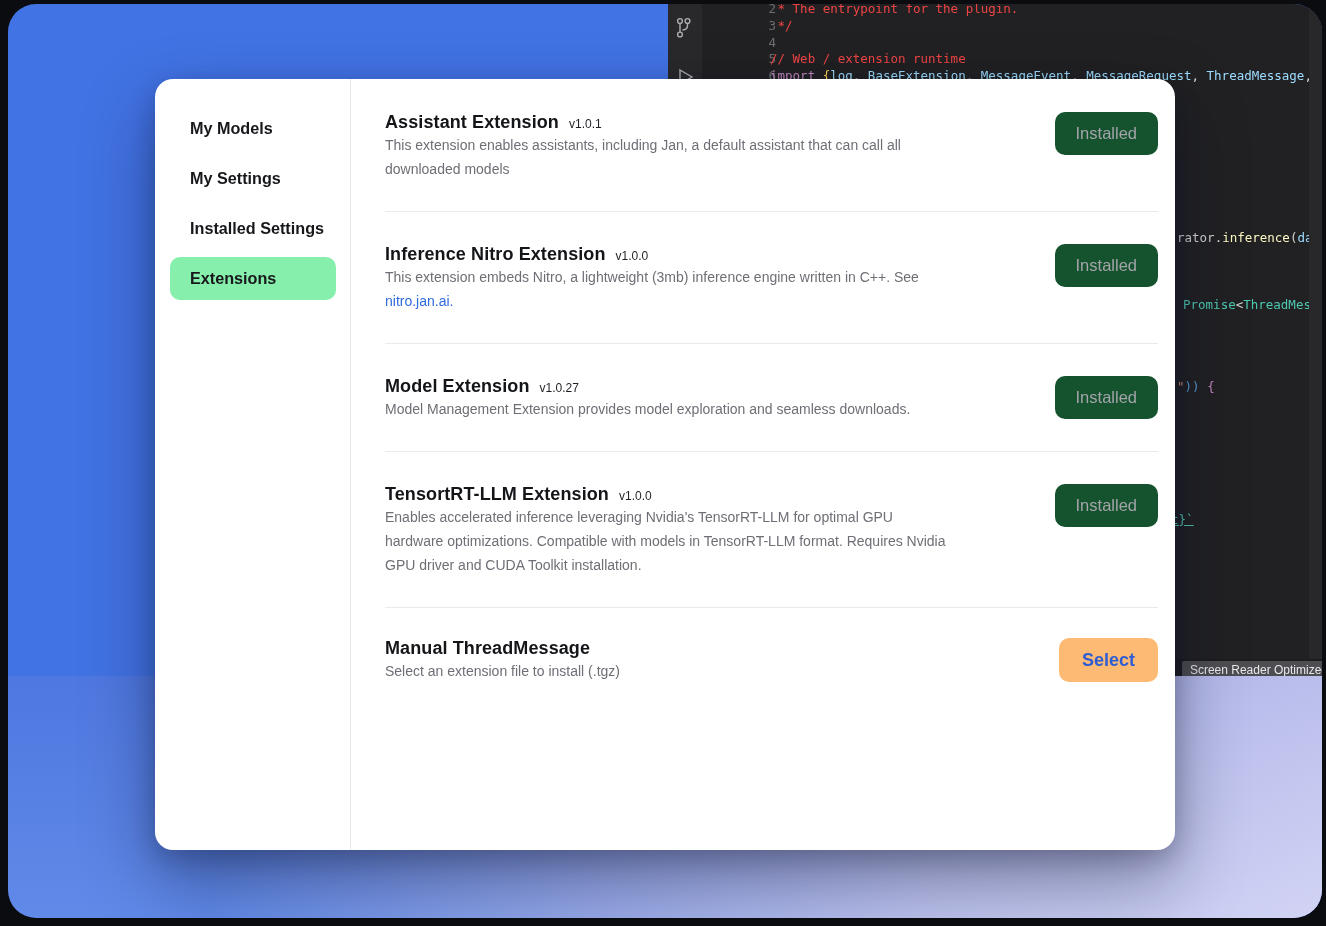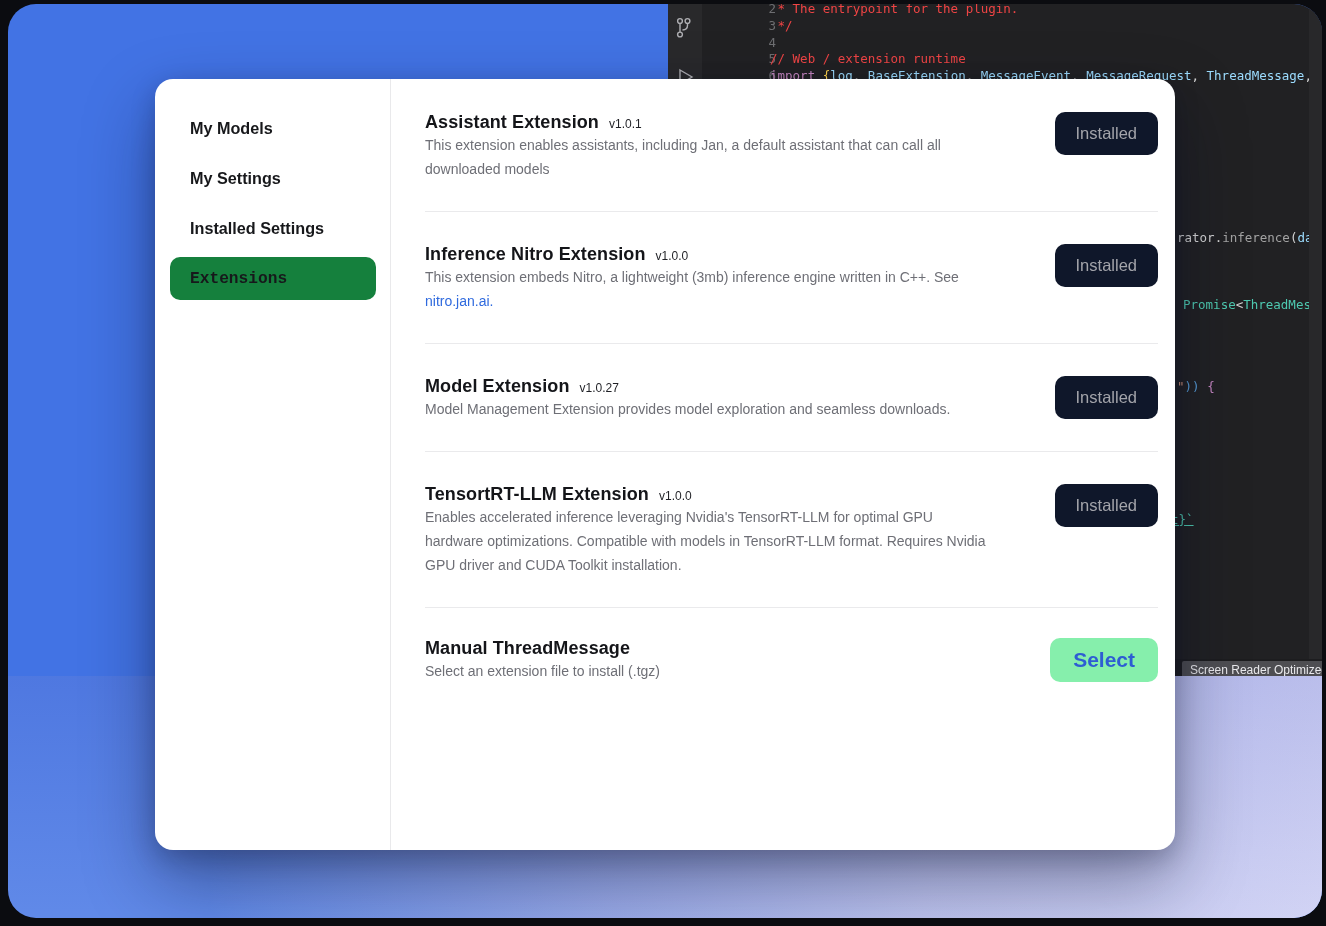--- a/index.html
+++ b/index.html
@@ -37,21 +37,21 @@
   }
   .gutter span { display:block; }
   .code-lines { position:absolute; left:102px; top:-3px; line-height:16.8px; white-space:pre; }
   .code-line { height:16.8px; }
   .fragment { position:absolute; white-space:pre; line-height:16px; }
   .tok-cmt   { color:#ef4444; }
   .tok-kw    { color:#c586c0; }
   .tok-brace { color:#ffd44d; }
   .tok-ident { color:#9cdcfe; }
   .tok-pln   { color:#d4d4d4; }
-  .tok-fn    { color:#a3a3a3; }
+  .tok-fn    { color:#fef9c3; }
   .tok-type  { color:#4ec9b0; }
   .tok-typeu { color:#4ec9b0; text-decoration:underline; }
   .tok-str   { color:#ce9178; }
   .tok-brkt  { color:#569cd6; }
 
   .statusbar {
     position:absolute; left:0; right:0; bottom:0; height:21px;
     background:#1d1d1f; display:flex; align-items:center; justify-content:flex-end;
     gap:12px; font-family:"Liberation Sans", sans-serif; font-size:12px; color:#c9c9c9;
   }
@@ -69,52 +69,52 @@
   }
 
   
   .modal {
     position:absolute; left:147px; top:75px; width:1020px; height:771px;
     background:#ffffff; border-radius:18px; overflow:hidden;
     box-shadow:0 30px 70px rgba(10,15,40,.40), 0 8px 24px rgba(10,15,40,.22);
     display:flex;
   }
   .sidebar {
-    width:236px; border-right:1px solid #e9e9eb; padding:28px 14px 0 15px; flex-shrink:0;
+    width:196px; border-right:1px solid #e9e9eb; padding:28px 14px 0 15px; flex-shrink:0;
   }
   .side-item {
     height:43px; display:flex; align-items:center; padding-left:20px;
     font-size:16.2px; font-weight:700; color:#17181b; border-radius:10px;
     margin-bottom:7px; cursor:default;
   }
-  .side-item.active { background:#15803d;font-family:Liberation Mono, monospace; }
+  .side-item.active { background:#86efac; }
 
   .main { flex:1; padding:0 17px 0 34px; }
   .ext-row {
     display:flex; justify-content:space-between; align-items:flex-start;
     padding:32px 0 30px; border-bottom:1px solid #eaeaec;
   }
   .ext-row:first-child { padding-top:33px; }
   .ext-row.last { border-bottom:none; padding:30px 0 0; }
   .ext-info { max-width:568px; }
   .ext-title-row { display:flex; align-items:baseline; gap:10px; }
   .ext-name { font-size:18px; font-weight:700; color:#141519; letter-spacing:.1px; }
   .ext-ver  { font-size:12px; font-weight:400; color:#1f2025; }
   .ext-desc { font-size:14px; color:#6e6f76; line-height:24px; margin-top:0; }
   .ext-desc a { color:#2f6ade; text-decoration:none; cursor:pointer; }
   .btn {
     border:none; border-radius:10px; font-family:inherit; cursor:pointer;
     display:inline-flex; align-items:center; justify-content:center;
   }
   .btn.installed {
-    background:#0f172a; color:#a3a4aa; font-size:16.5px; font-weight:500;
+    background:#14532d; color:#a3a4aa; font-size:16.5px; font-weight:500;
     padding:0 21px; height:43px; cursor:default;
   }
   .btn.select {
-    background:#86efac; color:#2e5dd3; font-size:21px; font-weight:700;
+    background:#fdba74; color:#2e5dd3; font-size:18px; font-weight:700;
     padding:0 23px; height:44px;
   }
 </style>
 </head>
 <body>
 
 <div class="canvas">
   <div class="frame">
 
     <div class="editor">

